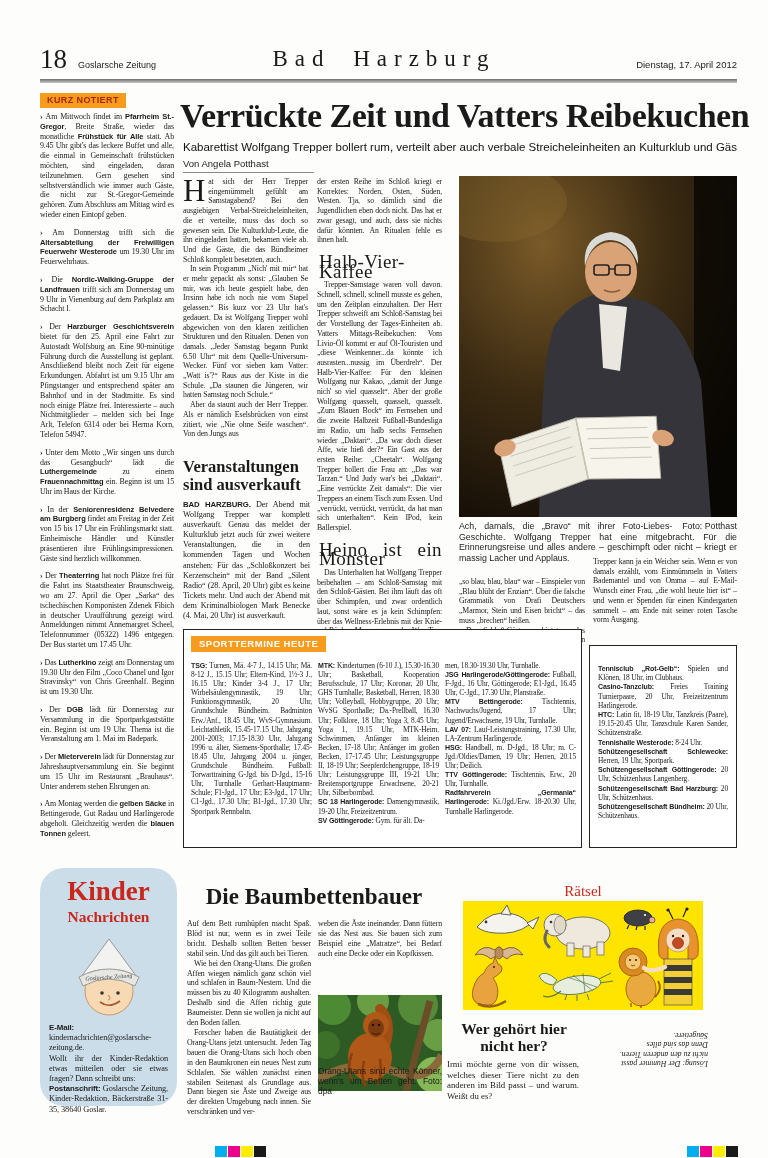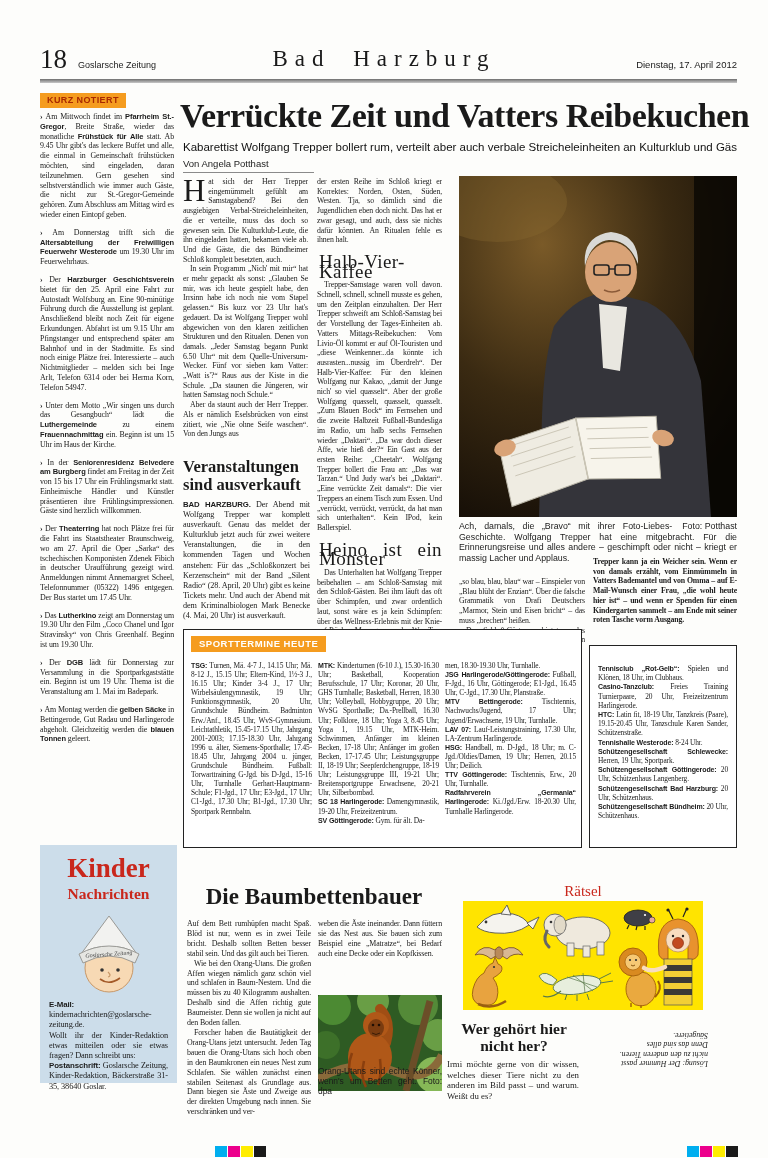--- a/index.html
+++ b/index.html
@@ -35,21 +35,21 @@
   .deck { left:183px; top:141px; width:554px; text-align:center; font-size:11.5px;
           color:#111; white-space:nowrap; overflow:hidden; }
   .byline { left:183px; top:158px; width:131px; font-size:9.5px; color:#222;
             padding-bottom:3px; border-bottom:1px solid #8a8a8a; }
   .bodycol { font-size:7.8px; line-height:9.7px; letter-spacing:-.12px; overflow:hidden; }
   .bodycol p { margin:0; }
   .bodycol p + p { text-indent:7px; }
   .col1 { left:183px; top:177px; width:125px; height:277px; }
   .col2 { left:317px; top:177px; width:125px; height:452px; }
   .col3 { left:459px; top:577px; width:126px; height:90px; }
-  .col4 { left:593px; top:557px; width:144px; height:90px;font-weight:bold; }
+  .col4 { left:593px; top:557px; width:144px; height:90px; }
   .dropcap { float:left; font-size:31px; line-height:26px; padding:1px 3px 0 0; }
   .subhead { font-size:19px; letter-spacing:.4px; margin:12px 0 4px 2px; font-weight:normal; }
   .mainphoto { left:459px; top:176px; width:278px; height:341px; background:#120c06; }
   .photocaption { left:459px; top:521px; width:278px; font-size:8.8px; line-height:10.6px; }
   .photocaption .credit { float:right; margin-left:10px; }
 
   
   .eventsbox { left:183px; top:458px; width:127px; height:232px; overflow:hidden; }
   .eventsbox h2 { font-size:16.5px; line-height:18px; margin-bottom:6px; }
   .eventsbox .ebody { font-size:8.2px; line-height:10.1px; letter-spacing:-.1px; }
@@ -64,21 +64,21 @@
   .s1 { left:7px;  width:121px; }
   .s2 { left:134px; width:121px; }
   .s3 { left:261px; width:131px; }
 
   .clubsbox { left:589px; top:645px; width:148px; height:203px; border:1px solid #222;
               background:#fff; padding:18px 8px 4px; overflow:hidden;
               font-size:7.4px; line-height:9.2px; letter-spacing:-.12px; }
   .clubsbox p { margin:0; }
 
   
-  .kinderbox { left:40px; top:845px; width:137px; height:238px; background:#CCDDEA; padding-top:8px; }
+  .kinderbox { left:40px; top:868px; width:137px; height:238px; background:#CCDDEA; padding-top:8px;border-radius:24px; }
   .kinder-t1 { text-align:center; font-size:27px; font-weight:bold; color:#C9271C; }
   .kinder-t2 { text-align:center; font-size:15.5px; font-weight:bold; color:#C9271C; margin-top:1px; }
   .mascot { display:block; margin:7px auto 4px; }
   .kinderbody { padding:0 9px; font-size:8.3px; line-height:10.2px; letter-spacing:-.1px; }
 
   
   .baum-title { left:186px; top:884px; width:256px; text-align:center; font-size:23px; font-weight:bold; }
   .bcol { font-size:7.9px; line-height:9.9px; letter-spacing:-.12px; overflow:hidden; }
   .bcol p { margin:0; }
   .bcol p + p { text-indent:7px; }
@@ -108,26 +108,28 @@
 <div class="abs pagenum">18</div>
 <div class="abs papername sans">Goslarsche Zeitung</div>
 <div class="abs section-title">Bad Harzburg</div>
 <div class="abs edition-date sans">Dienstag, 17. April 2012</div>
 <div class="abs header-rule"></div>
 
 <div class="abs kurz-label sans">KURZ NOTIERT</div>
 <div class="abs kurz-col just">
   <p>Am Mittwoch findet im <b>Pfarrheim St.-Gregor</b>, Breite Straße, wieder das monatliche <b>Frühstück für Alle</b> statt. Ab 9.45 Uhr gibt's das leckere Buffet und alle, die einmal in Gemeinschaft frühstücken möchten, sind eingeladen, daran teilzunehmen. Gern gesehen sind selbstverständlich wie immer auch Gäste, die nicht zur St.-Gregor-Gemeinde gehören. Zum Abschluss am Mittag wird es wieder einen Eintopf geben.</p>
   <p>Am Donnerstag trifft sich die <b>Altersabteilung der Freiwilligen Feuerwehr Westerode</b> um 19.30 Uhr im Feuerwehrhaus.</p>
+  <p>Die <b>Nordic-Walking-Gruppe der Landfrauen</b> trifft sich am Donnerstag um 9 Uhr in Vienenburg auf dem Parkplatz am Schacht I.</p>
   <p>Der <b>Harzburger Geschichtsverein</b> bietet für den 25. April eine Fahrt zur Autostadt Wolfsburg an. Eine 90-minütige Führung durch die Ausstellung ist geplant. Anschließend bleibt noch Zeit für eigene Erkundungen. Abfahrt ist um 9.15 Uhr am Pfingstanger und entsprechend später am Bahnhof und in der Stadtmitte. Es sind noch einige Plätze frei. Interessierte – auch Nichtmitglieder – melden sich bei Inge Arlt, Telefon 6314 oder bei Herma Korn, Telefon 54947.</p>
   <p>Unter dem Motto „Wir singen uns durch das Gesangbuch“ lädt die <b>Luthergemeinde</b> zu einem <b>Frauennachmittag</b> ein. Beginn ist um 15 Uhr im Haus der Kirche.</p>
   <p>In der <b>Seniorenresidenz Belvedere am Burgberg</b> findet am Freitag in der Zeit von 15 bis 17 Uhr ein Frühlingsmarkt statt. Einheimische Händler und Künstler präsentieren ihre Frühlingsimpressionen. Gäste sind herzlich willkommen.</p>
   <p>Der <b>Theaterring</b> hat noch Plätze frei für die Fahrt ins Staatstheater Braunschweig, wo am 27. April die Oper „Sarka“ des tschechischen Komponisten Zdenek Fibich in deutscher Uraufführung gezeigt wird. Anmeldungen nimmt Annemargret Scheel, Telefonnummer (05322) 1496 entgegen. Der Bus startet um 17.45 Uhr.</p>
   <p>Das <b>Lutherkino</b> zeigt am Donnerstag um 19.30 Uhr den Film „Coco Chanel und Igor Stravinsky“ von Chris Greenhalf. Beginn ist um 19.30 Uhr.</p>
   <p>Der <b>DGB</b> lädt für Donnerstag zur Versammlung in die Sportparkgaststätte ein. Beginn ist um 19 Uhr. Thema ist die Veranstaltung am 1. Mai im Badepark.</p>
+  <p>Der <b>Mieterverein</b> lädt für Donnerstag zur Jahreshauptversammlung ein. Sie beginnt um 15 Uhr im Restaurant „Brauhaus“. Unter anderem stehen Ehrungen an.</p>
   <p>Am Montag werden die <b>gelben Säcke</b> in Bettingerode, Gut Radau und Harlingerode abgeholt. Gleichzeitig werden die <b>blauen Tonnen</b> geleert.</p>
 </div>
 
 <h1 class="abs headline">Verrückte Zeit und Vatters Reibekuchen</h1>
 <div class="abs deck sans">Kabarettist Wolfgang Trepper bollert rum, verteilt aber auch verbale Streicheleinheiten an Kulturklub und Gäste</div>
 <div class="abs byline sans">Von Angela Potthast</div>
 
 <div class="abs bodycol col1 just">
   <p><span class="dropcap">H</span><span>at sich der Herr Trepper eingemümmelt gefühlt am Samstagabend? Bei den ausgiebigen Verbal-Streicheleinheiten, die er verteilte, muss das doch so gewesen sein. Die Kulturklub-Leute, die ihn eingeladen hatten, bekamen viele ab. Und die Gäste, die das Bündheimer Schloß komplett besetzten, auch.</span></p>
   <p>In sein Programm „Nich' mit mir“ hat er mehr gepackt als sonst: „Glauben Se mir, was ich heute gespielt habe, den Irrsinn habe ich noch nie vom Stapel gelassen.“ Bis kurz vor 23 Uhr hat's gedauert. Da ist Wolfgang Trepper wohl abgewichen von den klaren zeitlichen Strukturen und den Ritualen. Denen von damals. „Jeder Samstag begann Punkt 6.50 Uhr“ mit dem Quelle-Universum-Wecker. Fünf vor sieben kam Vatter: „Watt is'?“ Raus aus der Kiste in die Schule. „Da staunen die Jüngeren, wir hatten Samstag noch Schule.“</p>

